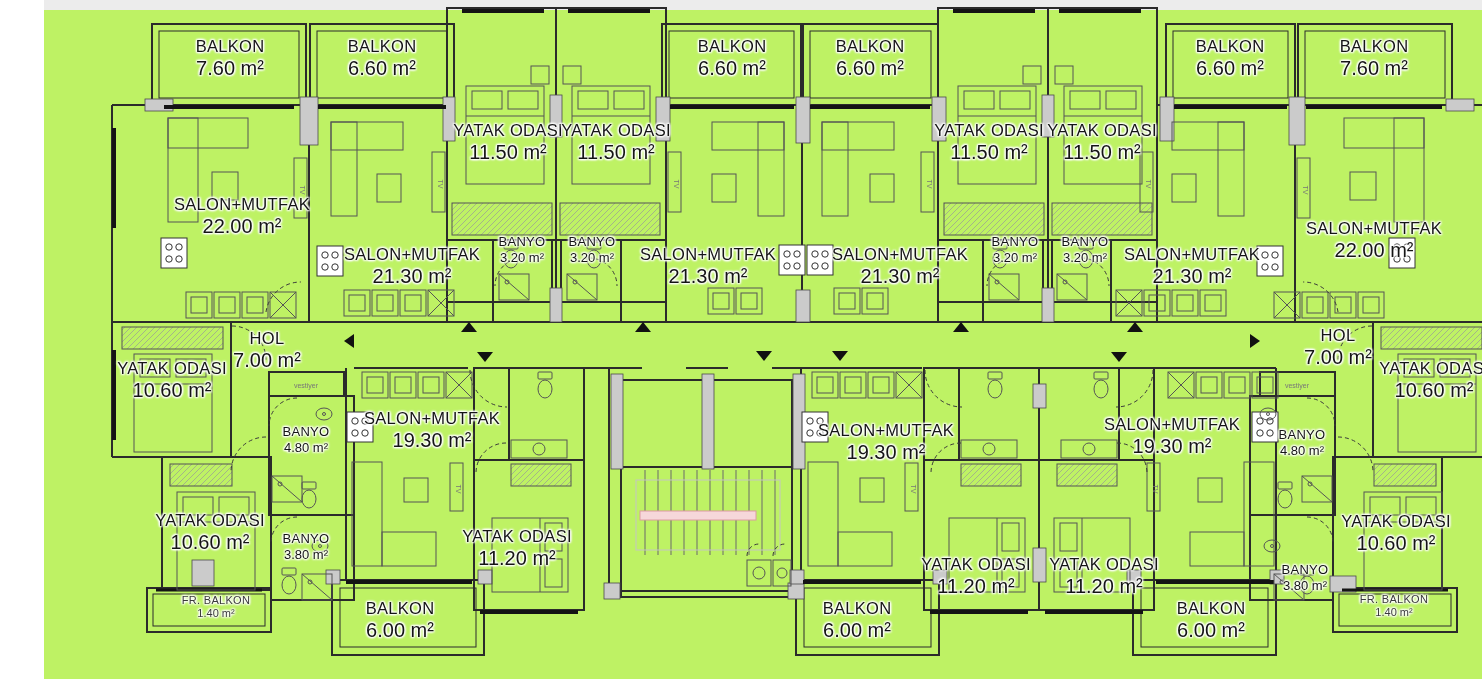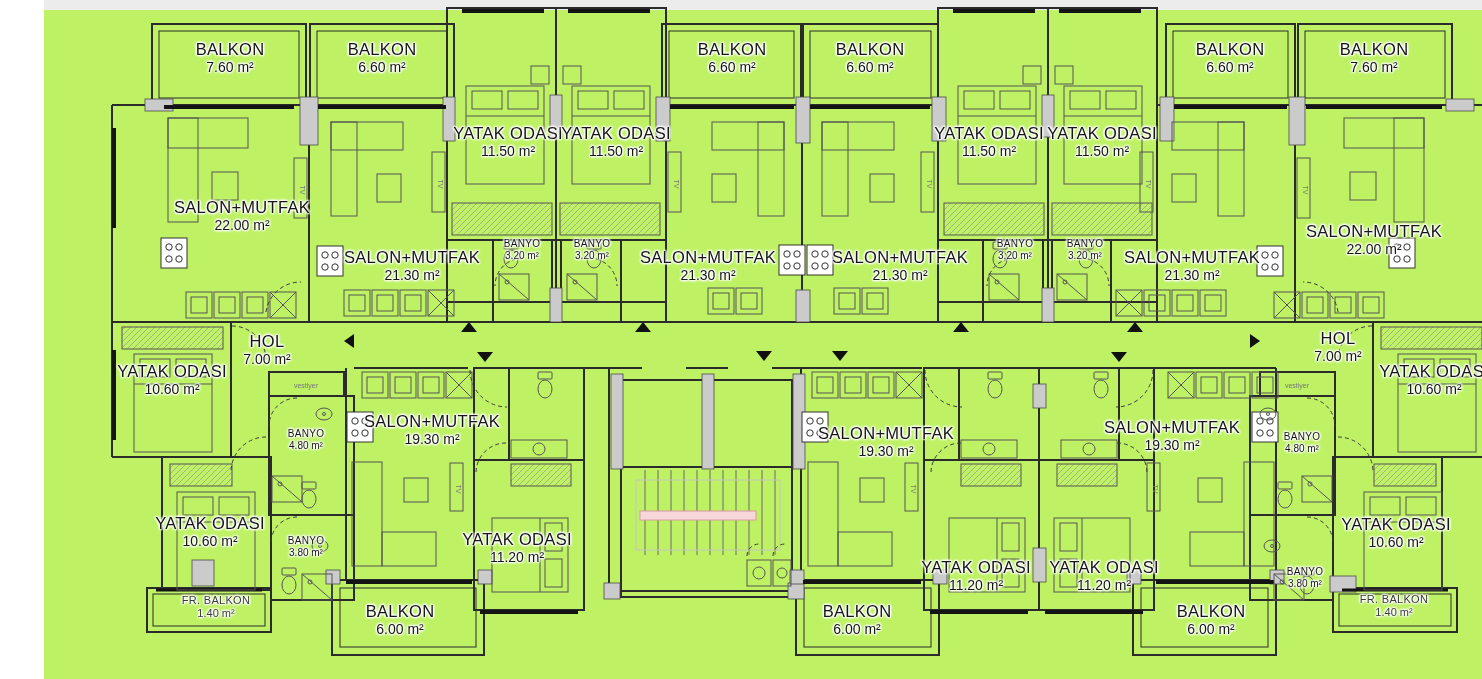--- a/index.html
+++ b/index.html
@@ -4,22 +4,22 @@
 <style>
   html,body{margin:0;padding:0;background:#ffffff;}
   .stage{position:relative;width:1482px;height:679px;background:#bef264;overflow:hidden;
          font-family:"Liberation Sans",sans-serif;margin-left:44px;}
   .topstrip{position:absolute;left:0;top:0;width:100%;height:10px;background:#ececec;}
   .plan-svg{position:absolute;left:0;top:0;}
   .room-label{position:absolute;transform:translate(-50%,-50%);text-align:center;color:#151515;
       line-height:1.22;white-space:nowrap;z-index:5;
       text-shadow:0 0 2px #fff,0 0 3px #fff,1px 1px 2px #fff,-1px -1px 2px #fff,1px -1px 2px #fff,-1px 1px 2px #fff;}
   .room-label .nm{display:block;font-size:16.5px;letter-spacing:.3px;}
-  .room-label .ar{display:block;font-size:14px;}
-  .room-label.sm .nm,.room-label.sm .ar{font-size:10px;}
+  .room-label .ar{display:block;font-size:20px;}
+  .room-label.sm .nm,.room-label.sm .ar{font-size:13px;}
   .room-label.xs .nm,.room-label.xs .ar{font-size:11px;color:#3a3a3a;}
 </style>
 </head>
 <body>
 
 <div class="stage">
   <div class="topstrip"></div>
 
   <svg class="plan-svg" width="1482" height="679" viewBox="0 0 1482 679" xmlns="http://www.w3.org/2000/svg">
     <defs>

